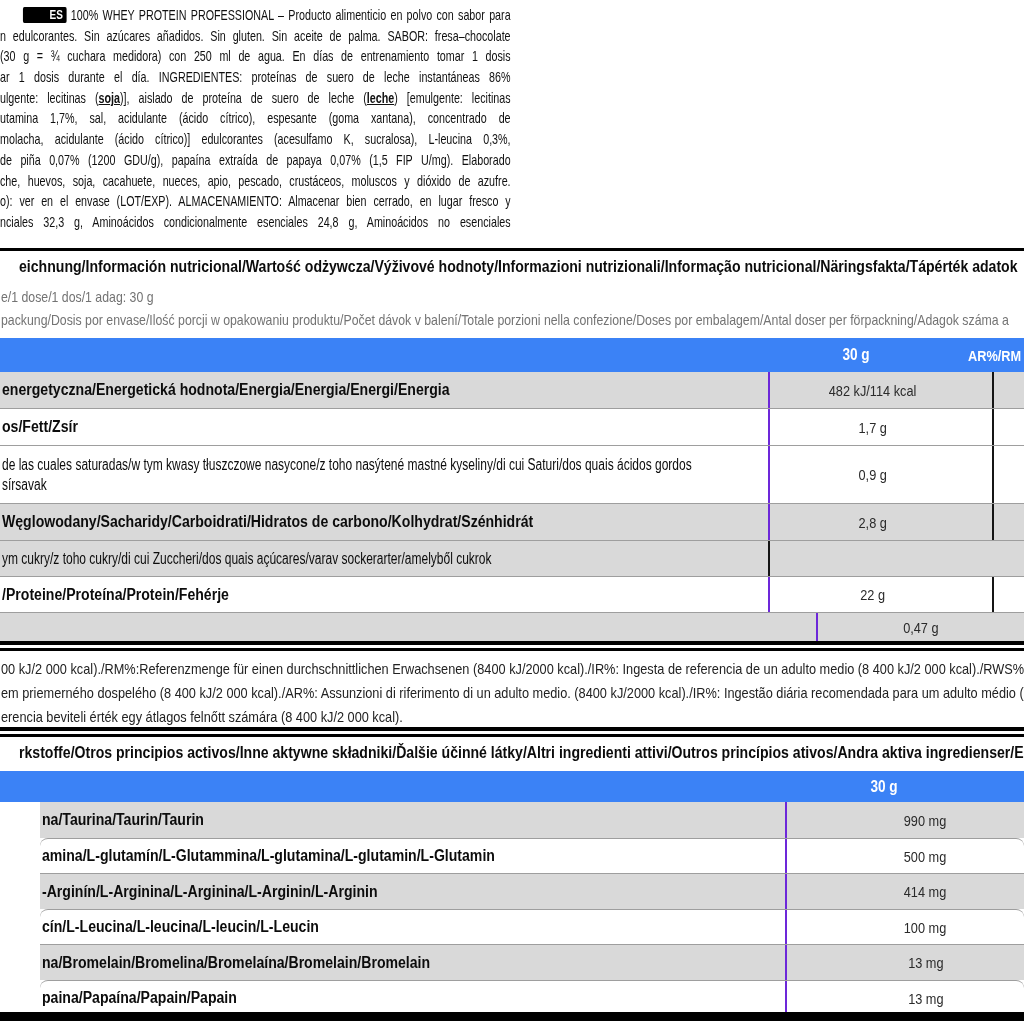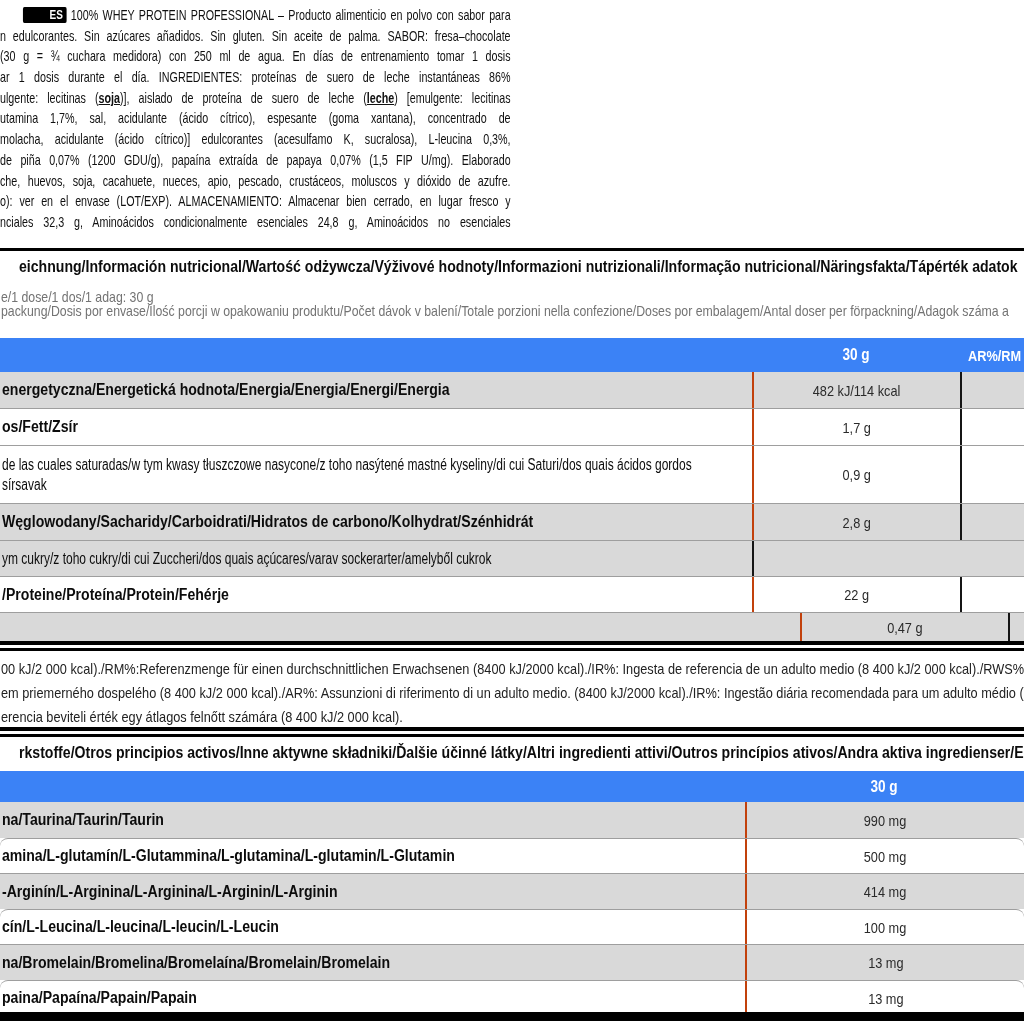--- a/index.html
+++ b/index.html
@@ -24,41 +24,41 @@
   .dline.one{top:641px;}
   .dline.two{top:727px;}
   .brule{position:absolute;left:0;top:1012px;width:1024px;height:9px;background:#000;}
 
   
   .sec-title{position:absolute;left:19px;font-size:16px;font-weight:bold;color:#0c0c0c;height:22px;line-height:22px;overflow:hidden;width:1024px;}
   .nut-title{top:256px;}
   .act-title{top:742px;}
   .sub-line{position:absolute;left:1px;font-size:15px;color:#737373;height:20px;line-height:20px;overflow:hidden;width:1024px;}
   .nut-serving{top:287px;}
-  .nut-servings{top:301px;text-decoration:underline;}
+  .nut-servings{top:310px;text-decoration:underline;}
 
   
   .tbl{position:absolute;left:0;width:1024px;}
   .t1{top:338px;}
   .t2{top:771px;}
   .bar{background:#3b82f6;color:#fff;display:grid;box-sizing:border-box;align-items:center;}
   .t1 .bar{height:34px;grid-template-columns:752px 208px 64px;}
   .t2 .bar{height:31px;grid-template-columns:745px 279px;}
   .bar .amt{text-align:center;font-weight:bold;font-size:16px;}
   .bar .ri-h{font-weight:bold;font-size:15px;padding-left:8px;overflow:hidden;white-space:nowrap;}
   .row{display:grid;box-sizing:border-box;}
-  .t1 .row{grid-template-columns:752px 208px 64px;}
-  .t2 .row{grid-template-columns:745px 279px;}
+  .t1 .row{grid-template-columns:752px 208px 64px;gap:16px;}
+  .t2 .row{grid-template-columns:745px 279px;margin-left:40px;}
   .row.sep{border-top:1px solid #9e9e9e;}
   .row.shade{background:#d9d9d9;}
   .lbl{display:flex;flex-direction:column;justify-content:center;padding-left:2px;overflow:hidden;font-size:16px;color:#0c0c0c;}
   .lbl.bold{font-weight:bold;}
   .lbl .l2{margin-top:2px;}
   .cell{display:flex;align-items:center;justify-content:center;font-size:15px;color:#2a2a2a;overflow:hidden;}
-  .vcol{border-left:2px solid #c2410c;}
+  .vcol{border-left:2px solid #6d28d9;}
   .ricol{border-left:2px solid #151515;}
   .h36{height:36px;} .h37{height:37px;} .h58{height:58px;} .h35{height:35px;border-radius:8px;} .h29{height:29px;padding-left:48px;}
 
   
   .footnotes{position:absolute;left:1px;top:657px;width:1024px;font-size:15px;color:#222;}
   .fline{height:24px;line-height:24px;overflow:hidden;}
 </style>
 </head>
 <body>
 

